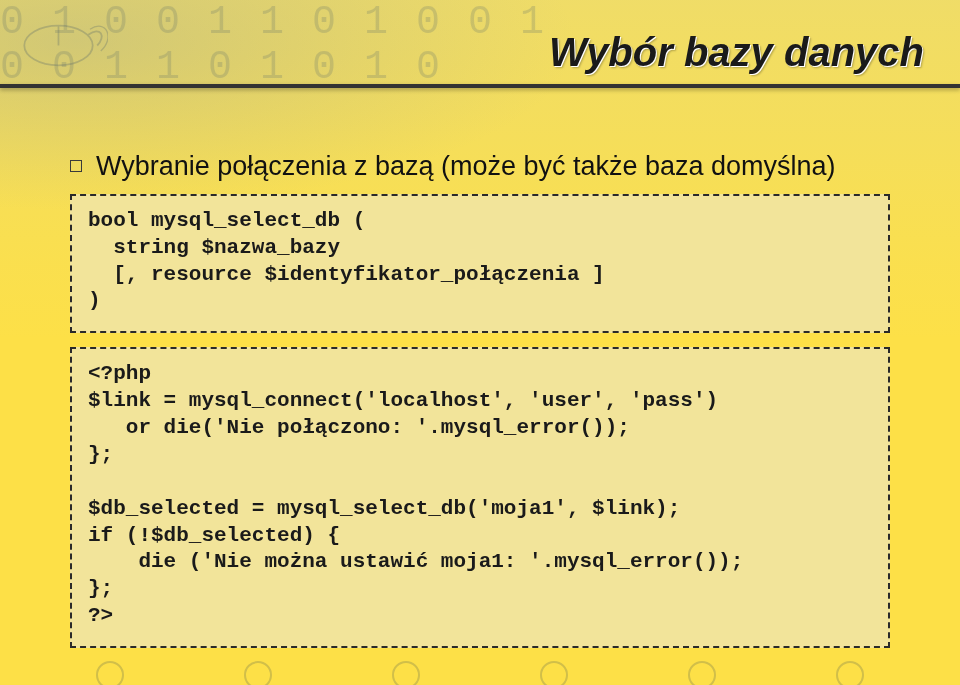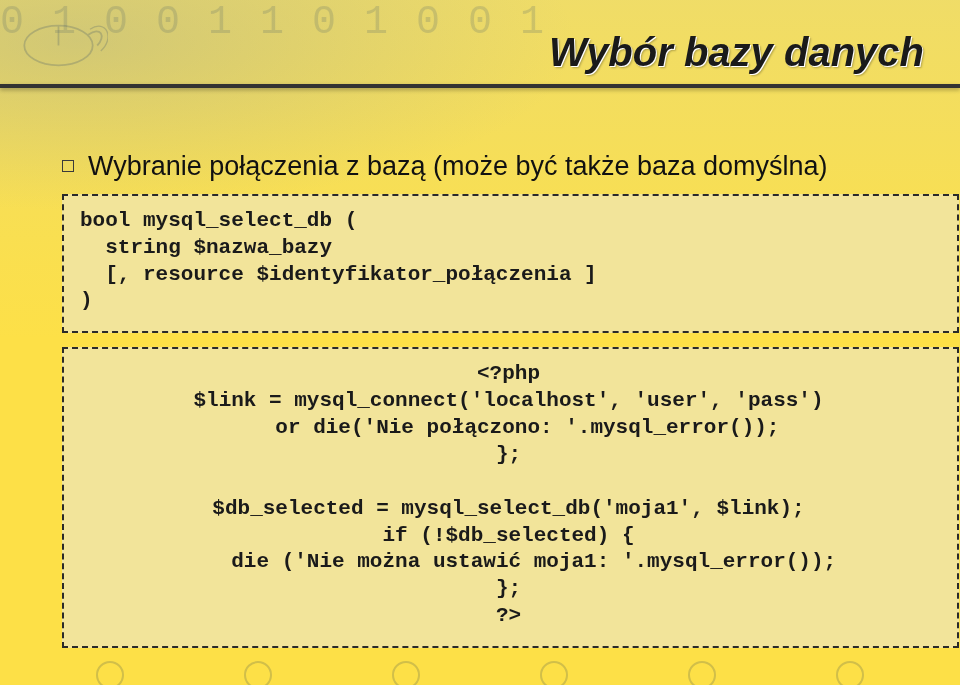--- a/index.html
+++ b/index.html
@@ -63,22 +63,22 @@
   .underline {
     position: absolute;
     left: 0; top: 84px;
     width: 100%; height: 4px;
     background: #333;
     box-shadow: 0 2px 4px rgba(0,0,0,0.3);
   }
 
   .content {
     position: absolute;
-    left: 62px; top: 150px;
-    width: 897px;
+    left: 70px; top: 150px;
+    width: 820px;
   }
   .bullet-row {
     display: flex;
     align-items: flex-start;
     gap: 14px;
     margin-bottom: 10px;
   }
   .bullet-sq {
     width: 12px; height: 12px;
     border: 1.5px solid #3a3a3a;
@@ -91,21 +91,21 @@
     line-height: 1.25;
   }
 
   .code-box {
     border: 2px dashed #2a2a2a;
     background: #f2e49a;
     padding: 12px 20px 16px 16px;
     margin-top: 6px;
     margin-left: 0px;
   }
-  .code-box + .code-box { margin-top: 14px; text-align: center; }
+  .code-box + .code-box { margin-top: 14px; }
   .code {
     font-family: "Courier New", Courier, monospace;
     font-size: 21px;
     font-weight: bold;
     color: #1a1a1a;
     white-space: pre;
     line-height: 1.28;
   }
 
   .footer-circles {
@@ -125,20 +125,21 @@
     top: 10px;
   }
 </style>
 </head>
 <body>
 
 <div class="slide">
   <div class="bg-fade"></div>
   <div class="bg-overlay">
     <div class="row">0 1 0 0  1 1 0 1 0 0 1</div>
+    <div class="row">0 0 1  1 0 1 0 1 0</div>
   </div>
   <div class="mouse">
     <svg viewBox="0 0 100 60">
       <ellipse cx="45" cy="30" rx="38" ry="22" fill="none" stroke="#6b776b" stroke-width="2"></ellipse>
       <line x1="45" y1="8" x2="45" y2="30" stroke="#6b776b" stroke-width="2"></line>
       <path d="M78 18 C 92 8, 98 20, 88 30" fill="none" stroke="#6b776b" stroke-width="2"></path>
       <path d="M80 12 C 98 0, 108 22, 92 36" fill="none" stroke="#6b776b" stroke-width="1.5"></path>
     </svg>
   </div>
 

